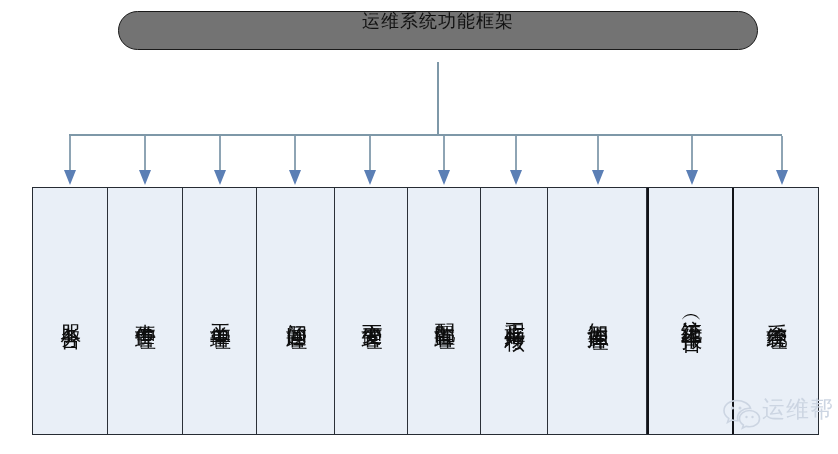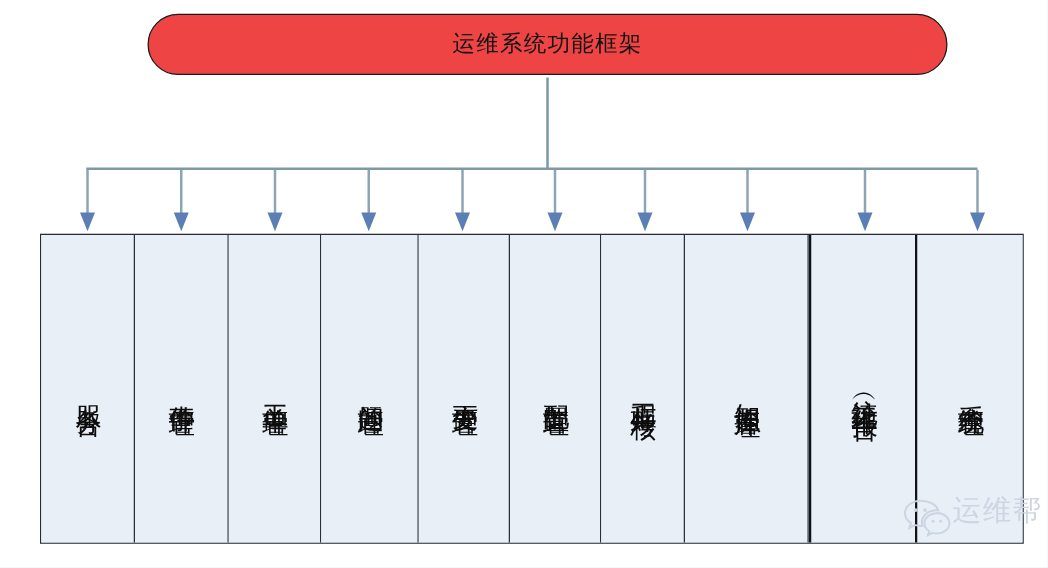--- a/index.html
+++ b/index.html
@@ -18,27 +18,27 @@
     width: 838px;
     height: 454px;
   }
 
   
   .title-box {
     position: absolute;
     left: 118px;
     top: 11px;
     width: 640px;
-    height: 49px;
+    height: 39px;
     box-sizing: border-box;
-    background: #ef4444;
+    background: #737373;
     border: 1.6px solid #1a1a1a;
     border-radius: 26px;
     display: flex;
-    align-items: center;
+    align-items: flex-start;
     justify-content: center;
   }
   .title-text {
     font-size: 18px;
     color: #111111;
     letter-spacing: 1px;
     line-height: 1;
   }
 
   

